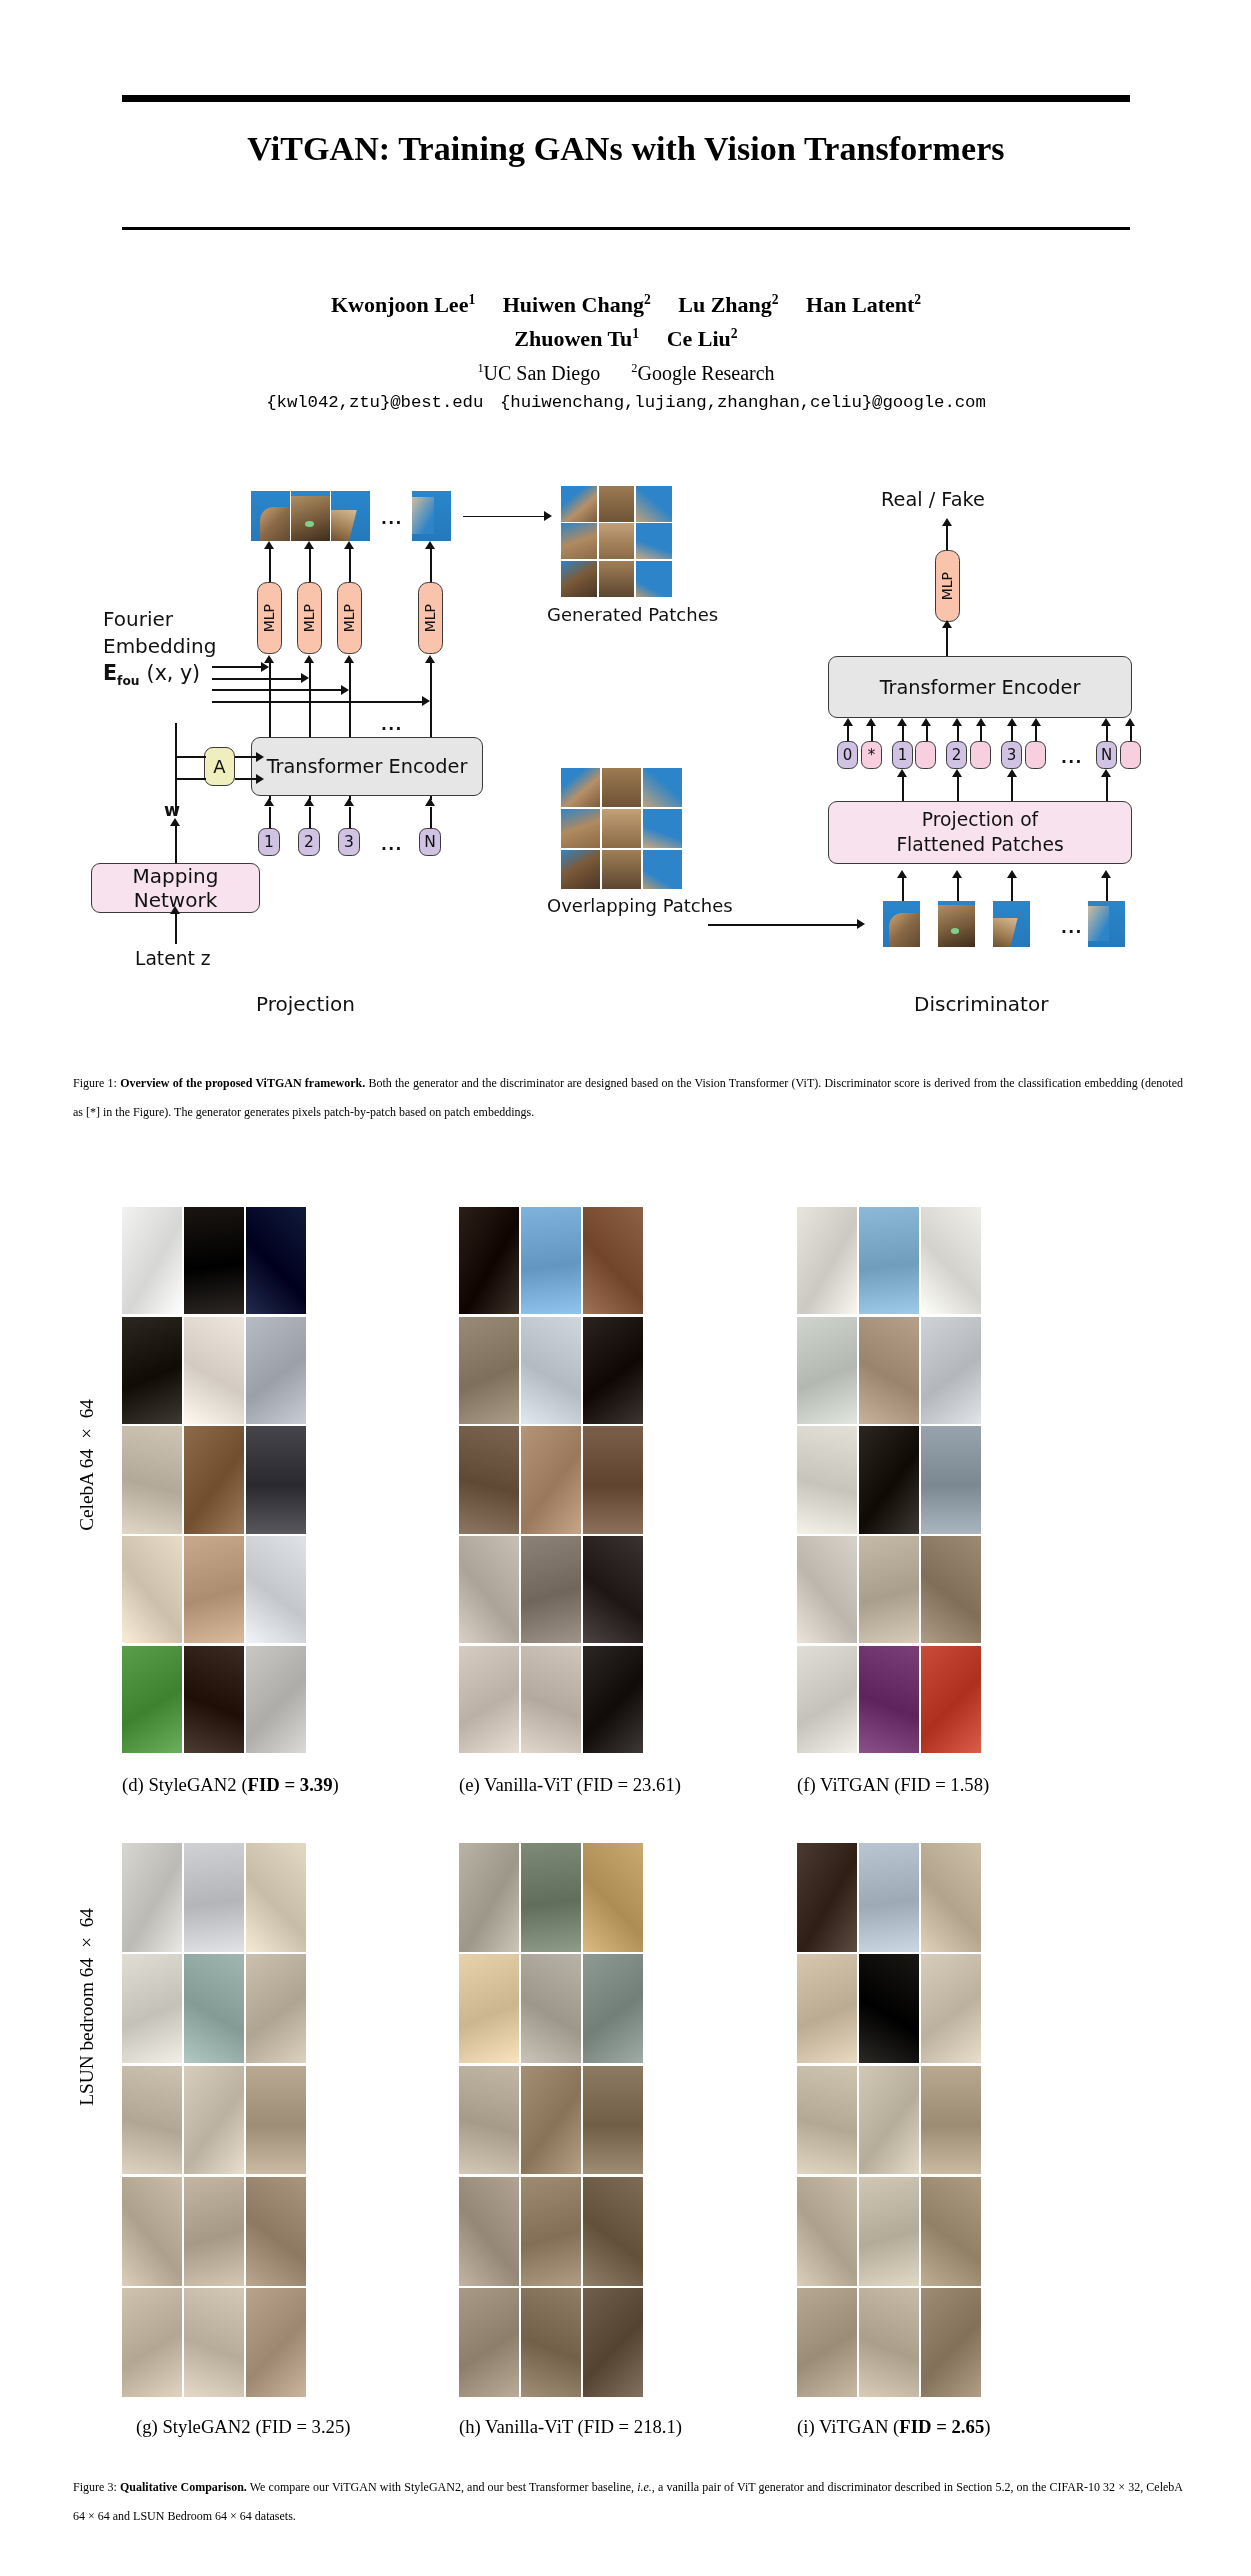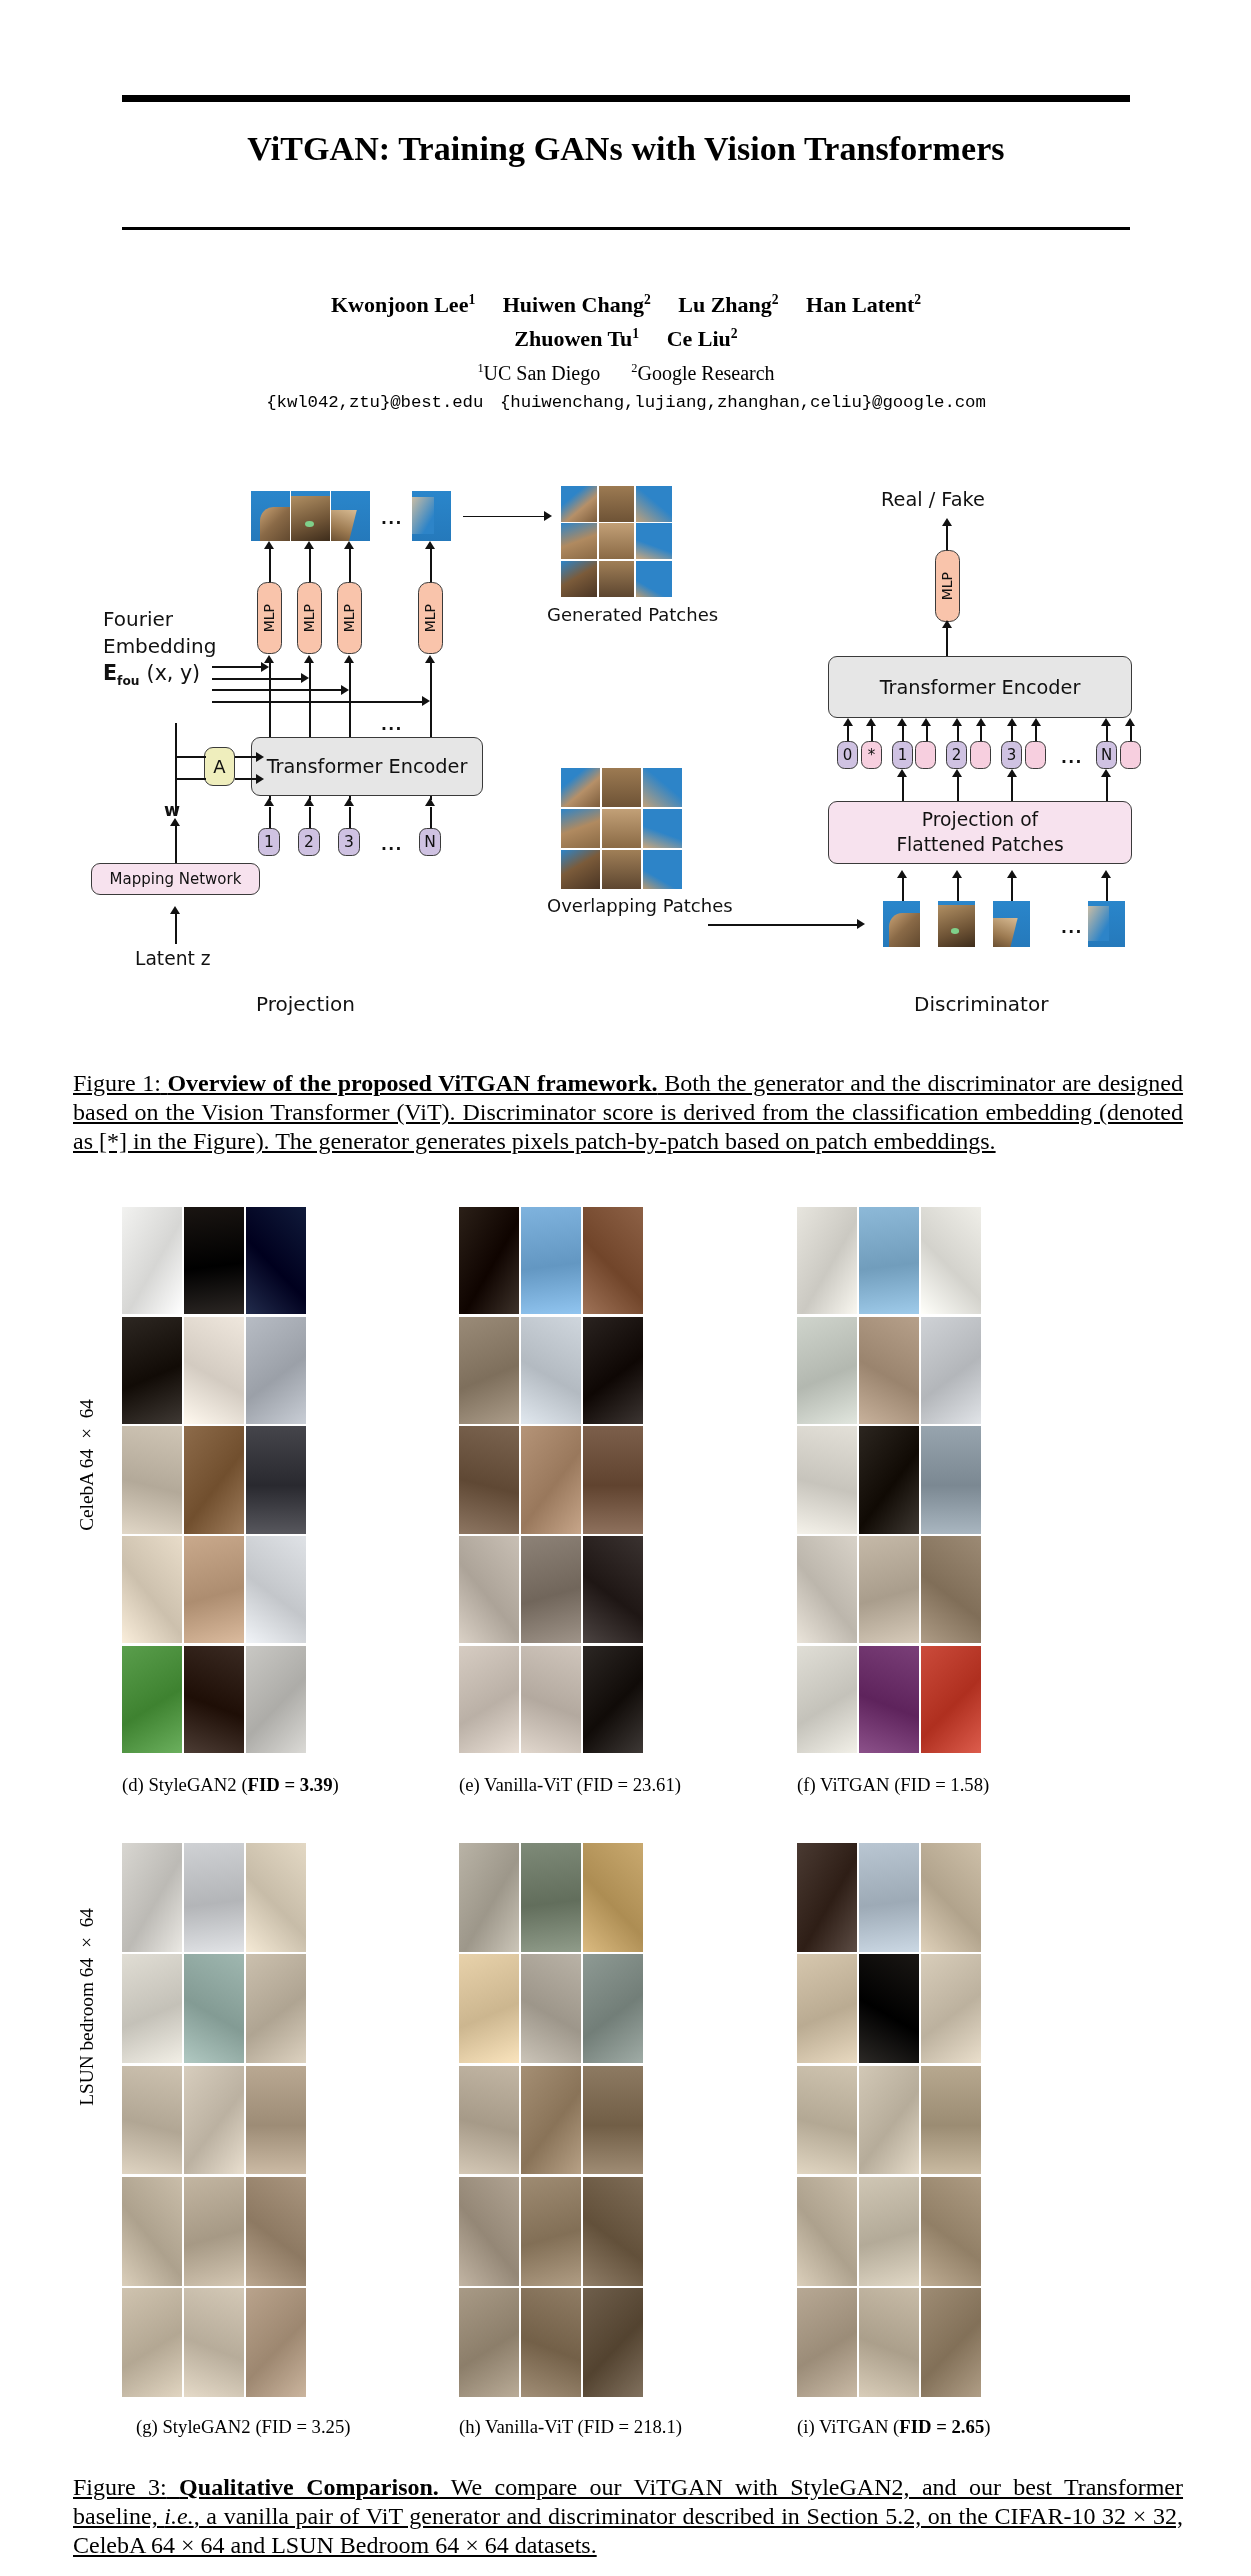--- a/index.html
+++ b/index.html
@@ -43,21 +43,21 @@
   .tile{position:absolute;background:#2d84c8;overflow:hidden;}
   .tile .fur{position:absolute;inset:0;}
   .sky{background:linear-gradient(180deg,#2a86cb 0%,#2579bb 100%);}
   .furA{background:linear-gradient(135deg,#c9a274 0%,#8a6a47 45%,#5d452c 100%);}
   .furB{background:linear-gradient(160deg,#b08f63 0%,#6f5436 60%,#3d2c1b 100%);}
   .furC{background:linear-gradient(200deg,#d8bb93 0%,#9c7a51 55%,#5b4228 100%);}
   .mosaic{position:absolute;display:grid;gap:1.9px;}
   .mosaic>div{width:100%;height:100%;}
 
   
-  .caption{position:absolute;font-family:"Liberation Serif",serif;font-size:24px;line-height:29px;text-align:justify;text-decoration:underline;}
+  .caption{position:absolute;font-family:"Liberation Serif",serif;font-size:12px;line-height:29px;text-align:justify;}
   .caption b{font-weight:bold;}
   .caption i{font-style:italic;}
 
   
   .rowlabel{position:absolute;font-family:"Liberation Serif",serif;font-size:19.3px;
      writing-mode:vertical-rl;transform:rotate(180deg);white-space:nowrap;}
   .grid{position:absolute;display:grid;grid-template-columns:repeat(3,1fr);grid-template-rows:repeat(5,1fr);gap:2.6px;}
   .grid .cell{width:100%;height:100%;background-size:cover;}
   .subcap{position:absolute;font-family:"Liberation Serif",serif;font-size:18.7px;text-align:center;white-space:nowrap;}
   .subcap b{font-weight:bold;}
@@ -188,21 +188,21 @@
       <span>2</span>
       </div>
     <div class="box tok" style="left:274px;top:337px;width:22px;height:28px;font-size:15.5px;">
       <span>3</span>
       </div>
     <div class="dots" style="left:317px;top:345px;font-size:15.5px;">...</div>
     <div class="box tok" style="left:355px;top:337px;width:22px;height:28px;font-size:15.5px;">
       <span>N</span>
       </div>
 
-    <div class="box pink" style="left:27px;top:372px;width:169px;height:32px;font-size:15px;">
+    <div class="box pink" style="left:27px;top:372px;width:169px;height:50px;font-size:20px;">
       <span>Mapping Network</span>
     </div>
     <div class="arrow v" style="left:111px;top:332px;height:40px;"></div>
     <div class="ah" style="left:106px;top:327px;"></div>
     <div class="arrow v" style="left:111px;top:420px;height:33px;"></div>
     <div class="ah" style="left:106px;top:415px;"></div>
     <div class="dlabel" style="left:71px;top:457px;font-size:18.7px;">Latent z</div>
 
     <div class="dlabel" style="left:192px;top:501px;font-size:20px;">Projection</div>
 

